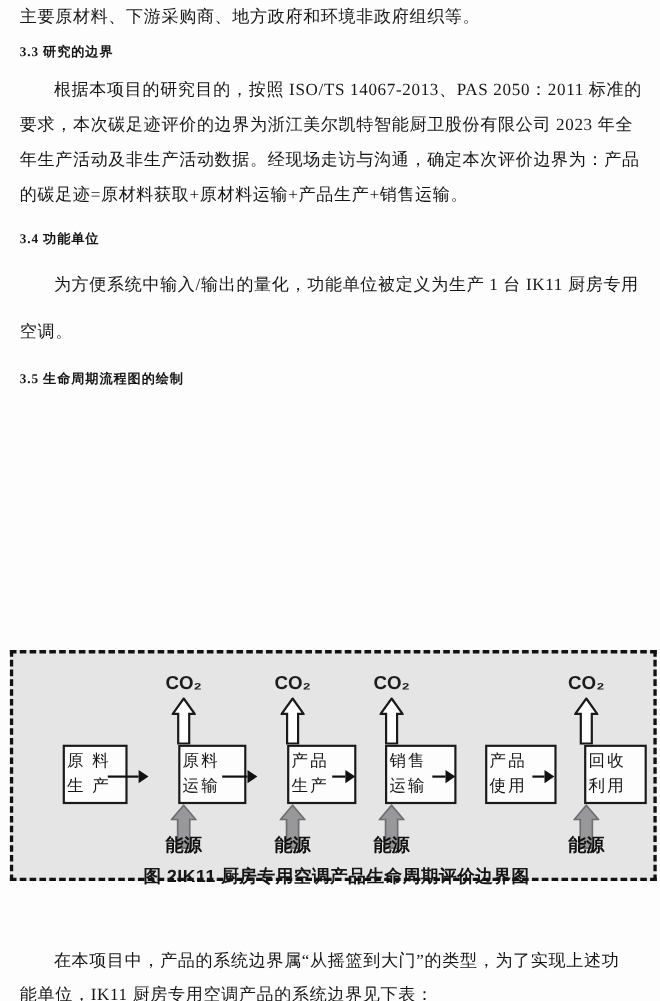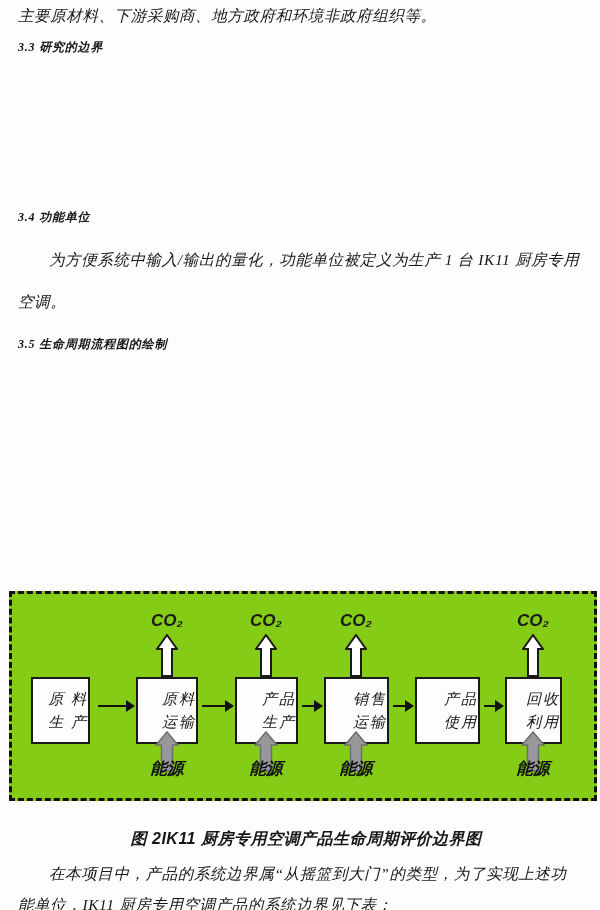--- a/index.html
+++ b/index.html
@@ -6,21 +6,20 @@
   html, body { background: #e8e8e8; }
   .page {
     position: relative;
     width: 600px;
     height: 910px;
     background: #fdfdfd;
     color: #161616;
     overflow: hidden;
     font-family: "Liberation Serif", "DejaVu Serif", serif;
     margin: 0 auto;
-    font-style: italic;
   }
   .abs { position: absolute; left: 18px; right: 15px; }
   .para {
     font-size: 15.5px;
     letter-spacing: 0.6px;
     white-space: pre-line;
     text-align: left;
   }
   .indent { text-indent: 2em; }
   .lh24 { line-height: 24px; }
@@ -35,37 +34,38 @@
     line-height: 22px;
   }
   
   .diagram {
     position: absolute;
     left: 9px;
     top: 591px;
     width: 588px;
     height: 210px;
     border: 3px dashed #111;
-    background: #84cc16;
+    background: #e5e5e5;
   }
   .stage {
     position: absolute;
     top: 83px;
-    height: 67px;
+    height: 54px;
     border: 2px solid #1a1a1a;
     background: #fdfdfd;
     display: flex;
     flex-direction: column;
-    align-items: flex-end;
+    align-items: flex-start;
     justify-content: center;
     font-size: 15px;
     line-height: 23px;
     letter-spacing: 2px;
     text-indent: 2px;
     white-space: nowrap;
+    margin-left: 26px;
   }
   .harrow {
     position: absolute;
     top: 111px;
     height: 2px;
     background: #111;
   }
   .harrow::after {
     content: "";
     position: absolute;
@@ -94,38 +94,42 @@
     width: 80px;
     text-align: center;
     font-family: "Liberation Sans", "DejaVu Sans", sans-serif;
     font-size: 16.5px;
     font-weight: bold;
     color: #101010;
   }
   .caption {
     position: absolute;
     left: 0; right: 0;
-    top: 829px;
+    top: 787px;
     text-align: center;
     font-family: "Liberation Sans", "DejaVu Sans", sans-serif;
     font-size: 16px;
     font-weight: bold;
     letter-spacing: 0.5px;
     padding-left: 12px;
   }
 </style>
 </head>
 <body>
 
 <div class="page">
 
   <p class="abs para lh24" style="top:4px">主要原材料、下游采购商、地方政府和环境非政府组织等。</p>
 
   <h2 class="abs heading" style="top:36px">3.3 研究的边界</h2>
 
+  <p class="abs para lh32 indent" style="top:66px">根据本项目的研究目的，按照 ISO/TS 14067-2013、PAS 2050：2011 标准的
+要求，本次碳足迹评价的边界为浙江美尔凯特智能厨卫股份有限公司 2023 年全
+年生产活动及非生产活动数据。经现场走访与沟通，确定本次评价边界为：产品
+的碳足迹=原材料获取+原材料运输+产品生产+销售运输。</p>
 
   <h2 class="abs heading" style="top:206px">3.4 功能单位</h2>
 
   <p class="abs para lh42 indent" style="top:239px">为方便系统中输入/输出的量化，功能单位被定义为生产 1 台 IK11 厨房专用
 空调。</p>
 
   <h2 class="abs heading" style="top:333px">3.5 生命周期流程图的绘制</h2>
 
 
   <div class="diagram">

